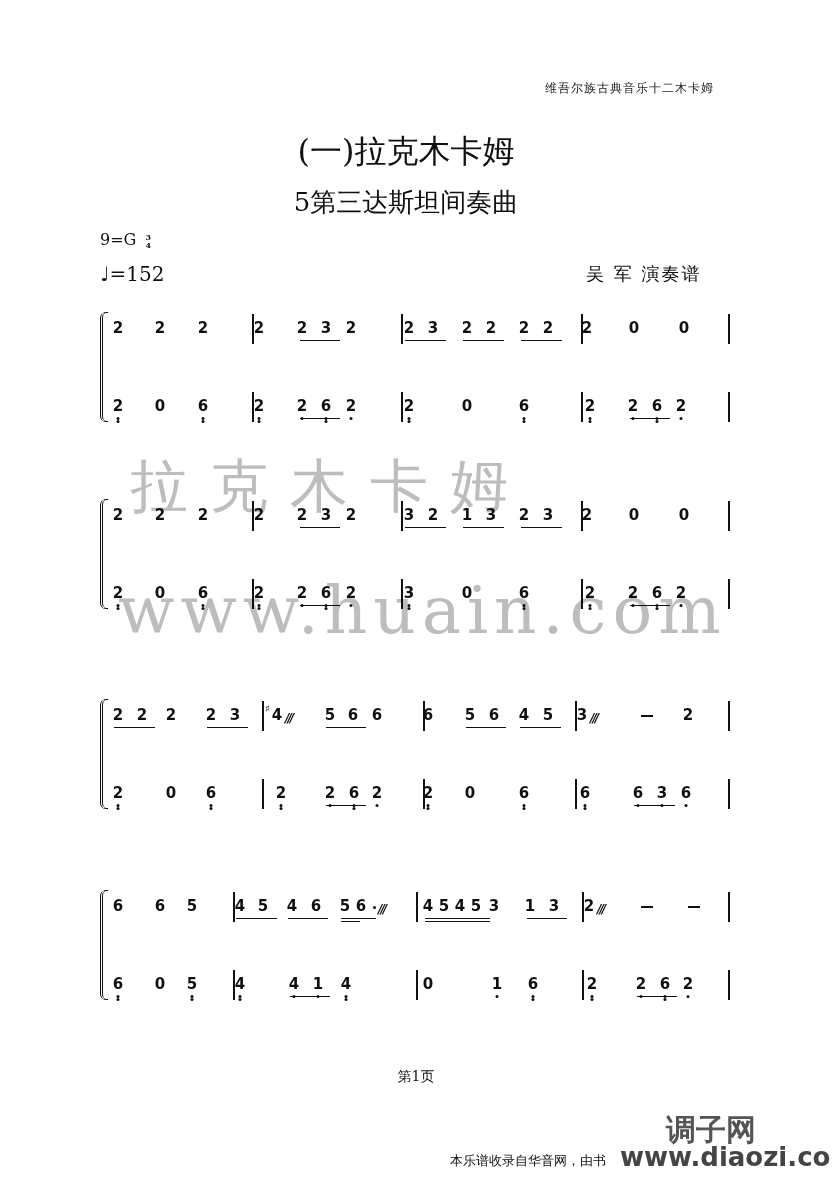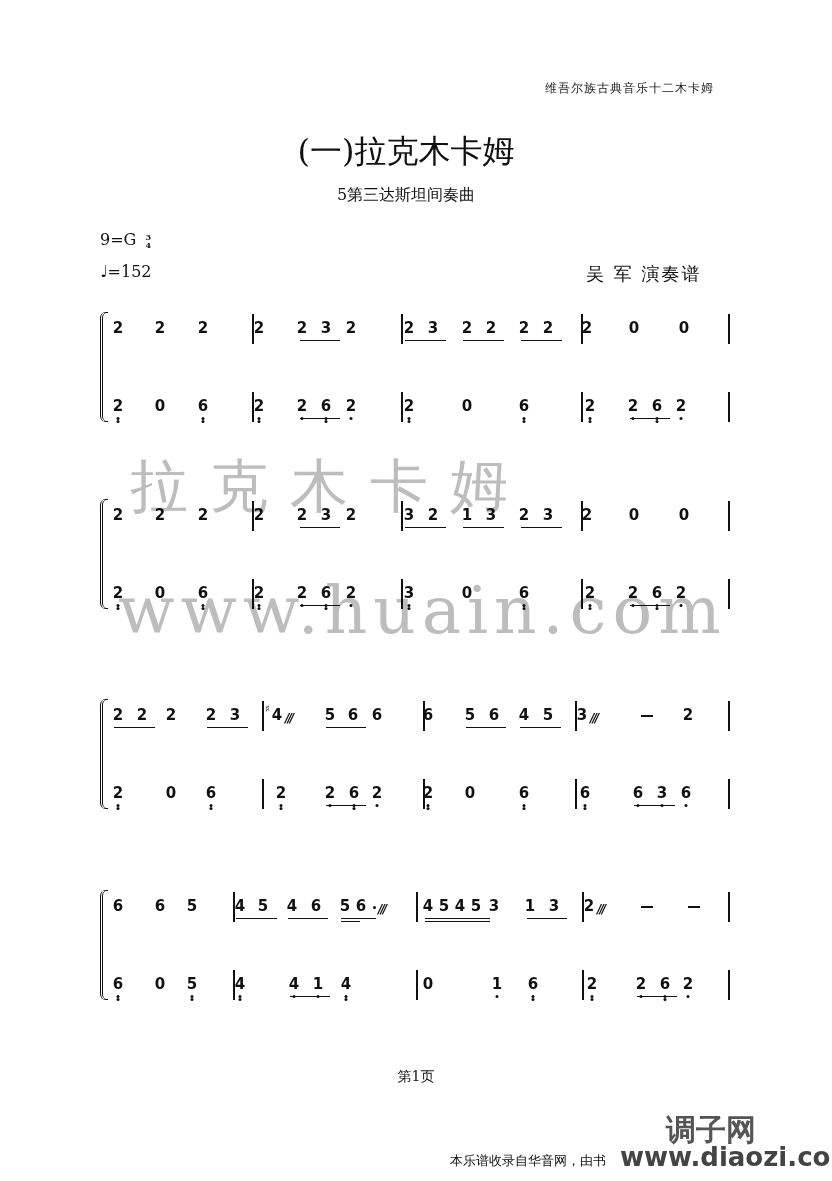--- a/index.html
+++ b/index.html
@@ -1,23 +1,23 @@
 <!DOCTYPE html>
 <html><head>
 <meta charset="utf-8">
 <style>
   html,body{margin:0;padding:0;background:#fff;}
   body{width:832px;height:1181px;position:relative;overflow:hidden;font-family:"DejaVu Serif","Liberation Serif",serif;color:#111;}
   .abs{position:absolute;}
   .hdr{top:80px;left:545px;font-size:12px;color:#222;letter-spacing:1px;}
   .title{top:130px;left:0;width:812px;text-align:center;font-size:32px;color:#111;}
-  .subtitle{top:185px;left:0;width:812px;text-align:center;font-size:16px;}
+  .subtitle{top:185px;left:0;width:812px;text-align:center;font-size:26px;}
   .key{top:230px;left:100px;font-size:16px;}
   .frac{display:inline-block;vertical-align:middle;font-size:8px;line-height:8px;text-align:center;margin-left:4px;font-weight:bold;}
-  .tempo{top:262px;left:100px;font-size:16px;}
+  .tempo{top:262px;left:100px;font-size:20px;}
   .arranger{top:262px;left:586px;font-size:18px;letter-spacing:2px;}
   .brace{position:absolute;left:100px;width:5px;border-left:3px double #111;border-top:1px solid #111;border-bottom:1px solid #111;border-radius:6px 0 0 6px;}
   .n{position:absolute;font-family:"DejaVu Sans","Liberation Sans",sans-serif;font-weight:bold;font-size:15px;line-height:16px;width:12px;text-align:center;}
   .dl1,.dl2{position:absolute;left:50%;transform:translateX(-50%);width:3px;height:3px;background:#111;border-radius:50%;}
   .dl1{top:19px;}
   .dl2{top:25px;}
   .bar{position:absolute;width:2px;background:#111;}
   .beam{position:absolute;height:1px;background:#111;}
   .sharp{position:absolute;font-size:10px;font-weight:bold;font-family:"DejaVu Sans",sans-serif;}
   .trem{position:absolute;font-size:12px;font-weight:bold;font-style:italic;font-family:"DejaVu Sans",sans-serif;letter-spacing:-2px;}

